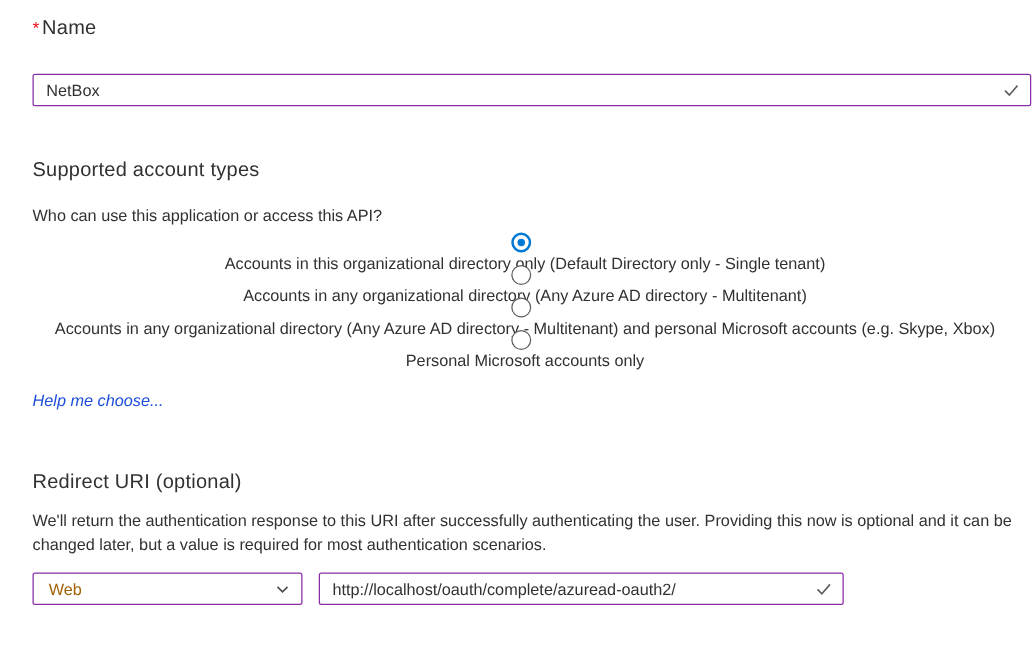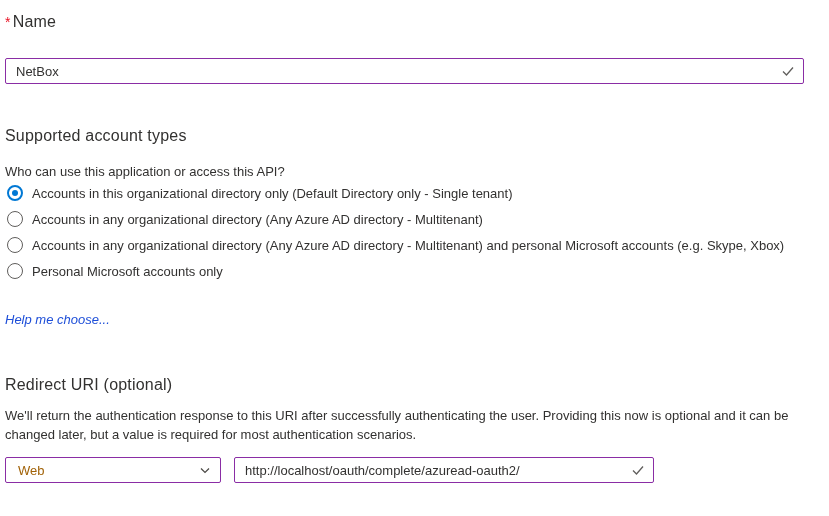--- a/index.html
+++ b/index.html
@@ -4,21 +4,21 @@
 <style>
   * { box-sizing: border-box; margin: 0; padding: 0; }
   html, body { background: #ffffff; }
   body {
     width: 829px;
     height: 516px;
     font-family: "Liberation Sans", "DejaVu Sans", sans-serif;
     color: #323130;
     overflow: hidden;
   }
-  .page { padding: 12px 15px 0 5px; width: 829px; }
+  .page { padding: 12px 15px 0 26px; width: 829px; }
 
   .section-title {
     font-size: 16px;
     font-weight: 400;
     line-height: 20px;
     color: #323130;
     letter-spacing: 0.2px;
   }
   .required-marker { color: #e81123; margin-right: 2px; font-size: 14px; }
 
@@ -62,23 +62,24 @@
 
   .name-box { margin-top: 26px; width: 799px; }
 
   
   .account-types { margin-top: 42px; }
   .question { margin-top: 17px; font-size: 13px; line-height: 18px; }
 
   .radio-group { margin-top: 4px; }
   .radio-row {
     display: flex;
-    align-items: flex-start;
+    align-items: center;
     height: 26px;
     cursor: pointer;
+    flex-direction: column;
   }
   .radio-circle {
     width: 16px;
     height: 16px;
     border-radius: 50%;
     border: 1px solid #605e5c;
     background: #ffffff;
     margin-left: 2px;
     margin-right: 9px;
     flex: 0 0 auto;

